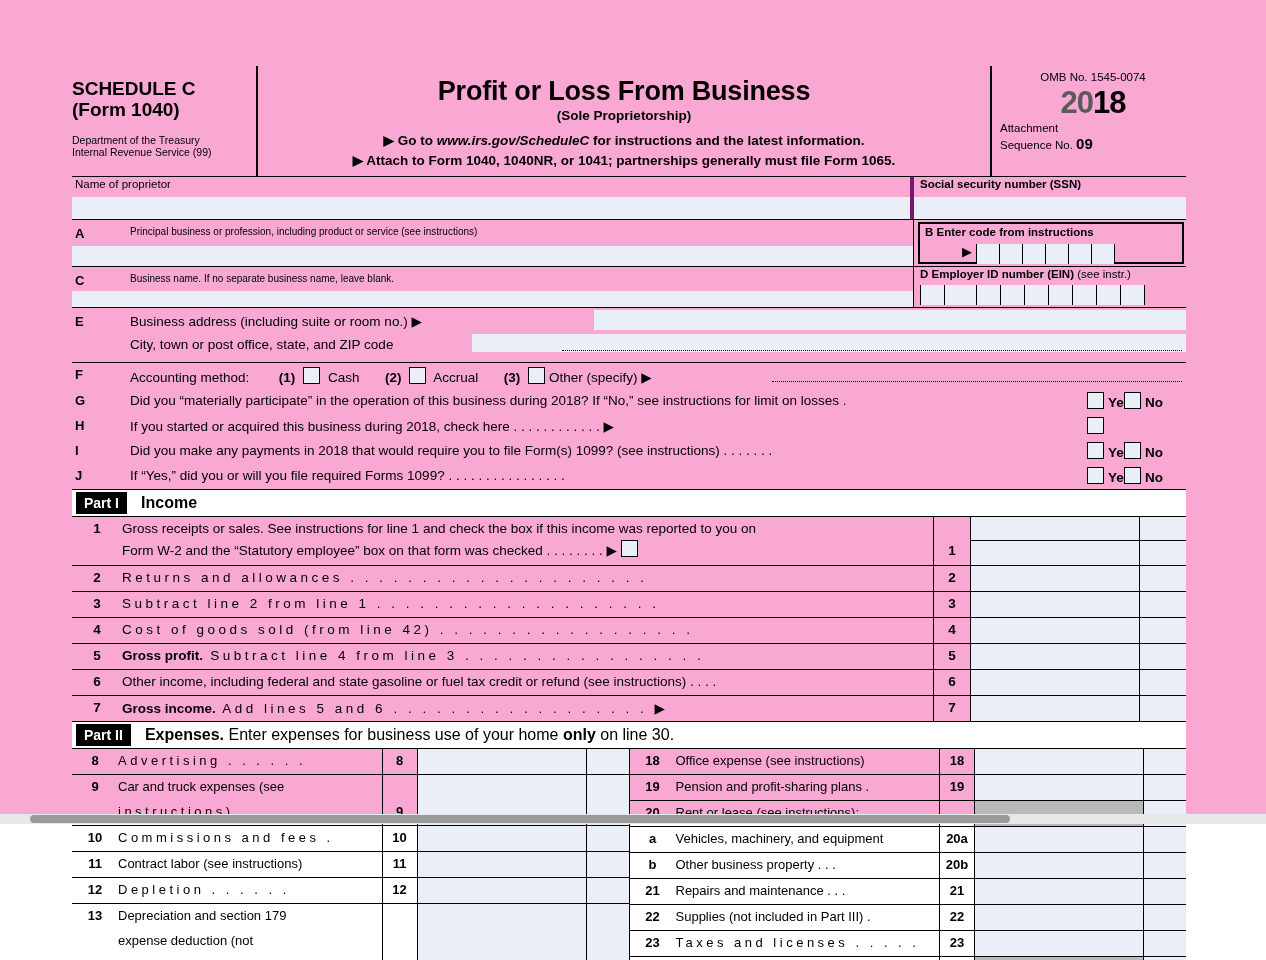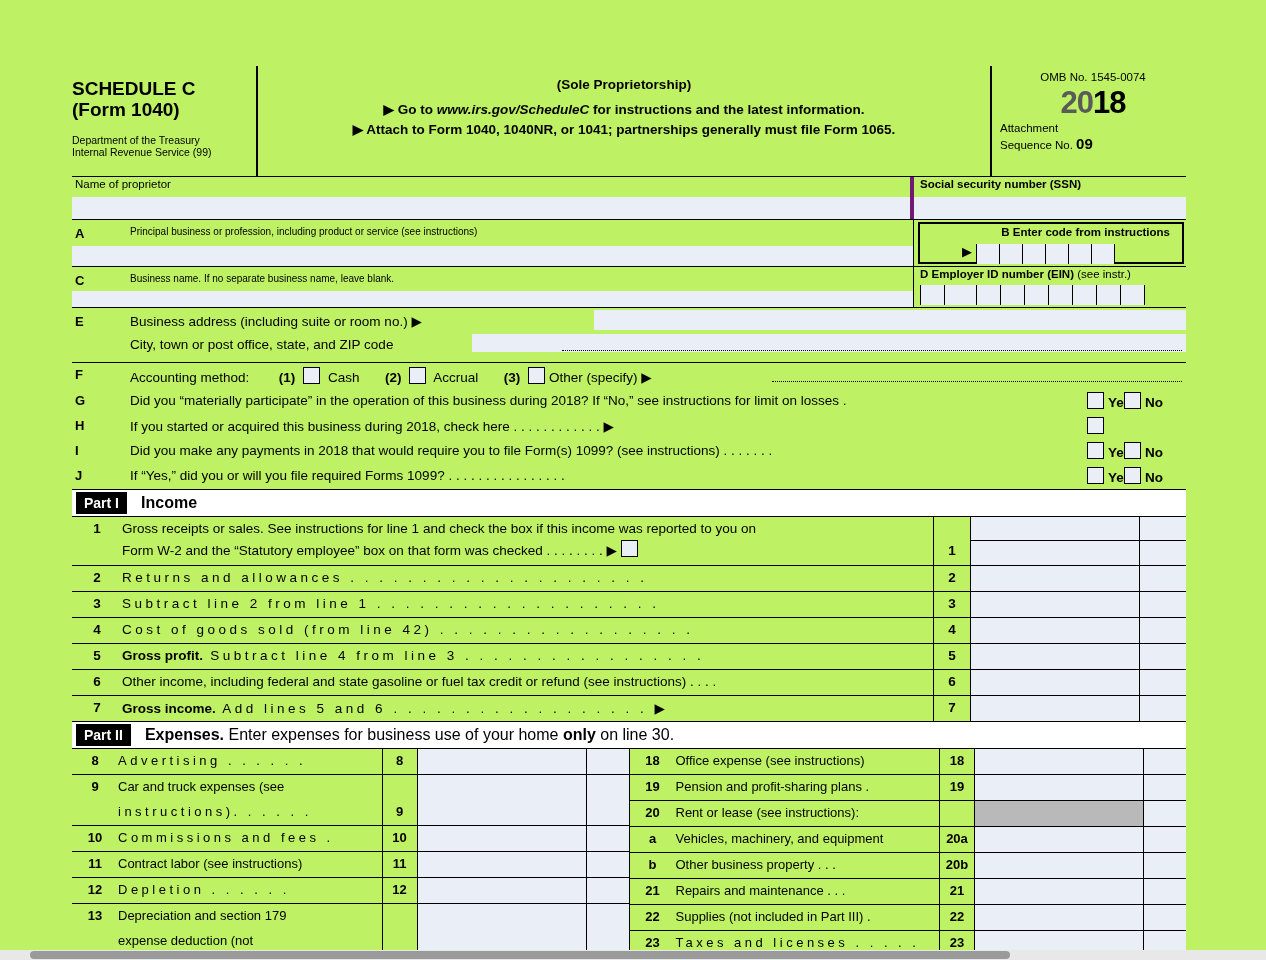--- a/index.html
+++ b/index.html
@@ -10,22 +10,22 @@
   body {
     width: 1266px;
     height: 960px;
     font-family: "Liberation Sans", sans-serif;
     color: #000;
     overflow: hidden;
   }
   .page {
     position: relative;
     width: 1266px;
-    height: 960px;
-    background: #bef264;
+    height: 824px;
+    background: #f9a8d4;
   }
   .form {
     position: absolute;
     left: 72px;
     top: 66px;
     width: 1114px;
   }
 
   
   .header {
@@ -115,21 +115,21 @@
   .ab-right { width: 272px; position: relative; }
   .letter {
     font-size: 13px; font-weight: bold;
     position: absolute; left: 3px; top: 6px;
   }
   .ab-text { font-size: 10px; position: absolute; left: 58px; top: 6px; }
   .codebox {
     position: absolute; left: 4px; top: 2px; right: 2px; bottom: 2px;
     border: 2px solid #000;
   }
-  .codebox .cl { font-size: 11.5px; font-weight: bold; padding: 2px 12px 0 5px; text-align: right; }
+  .codebox .cl { font-size: 11.5px; font-weight: bold; padding: 2px 12px 0 5px; }
   .code-cells { display: flex; position: absolute; left: 42px; top: 20px; }
   .code-cells .arrow { font-size: 13px; margin-right: 4px; }
   .code-cells .cell {
     width: 22px; height: 20px; border-left: 1px solid #000;
     background: #eaeef7;
   }
   .code-cells .cell:last-child { border-right: 1px solid #000; }
 
   
   .cd-row { display: flex; border-top: 1px solid #000; height: 40px; }
@@ -240,20 +240,21 @@
         <div class="sched-title">
           <div>SCHEDULE C</div>
           <div>(Form 1040)</div>
         </div>
         <div class="dept">
           <div>Department of the Treasury</div>
           <div>Internal Revenue Service (99)</div>
         </div>
       </div>
       <div class="hdr-mid">
+        <div class="main-title">Profit or Loss From Business</div>
         <div class="sub-title">(Sole Proprietorship)</div>
         <div class="goto">
           <span>▶ Go to </span><i>www.irs.gov/ScheduleC</i><span> for instructions and the latest information.</span>
         </div>
         <div class="attach">▶ Attach to Form 1040, 1040NR, or 1041; partnerships generally must file Form 1065.</div>
       </div>
       <div class="hdr-right">
         <div class="omb">OMB No. 1545-0074</div>
         <div class="year"><span class="faded">20</span><span>18</span></div>
         <div class="attach-line">Attachment</div>

